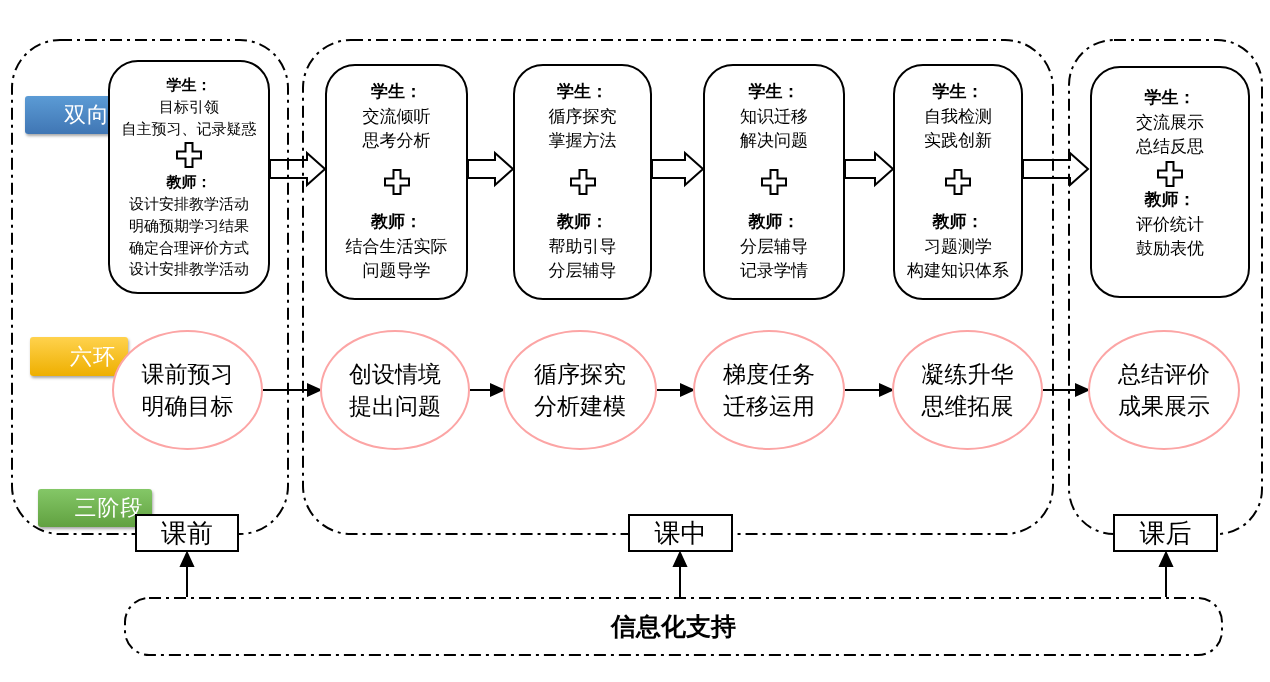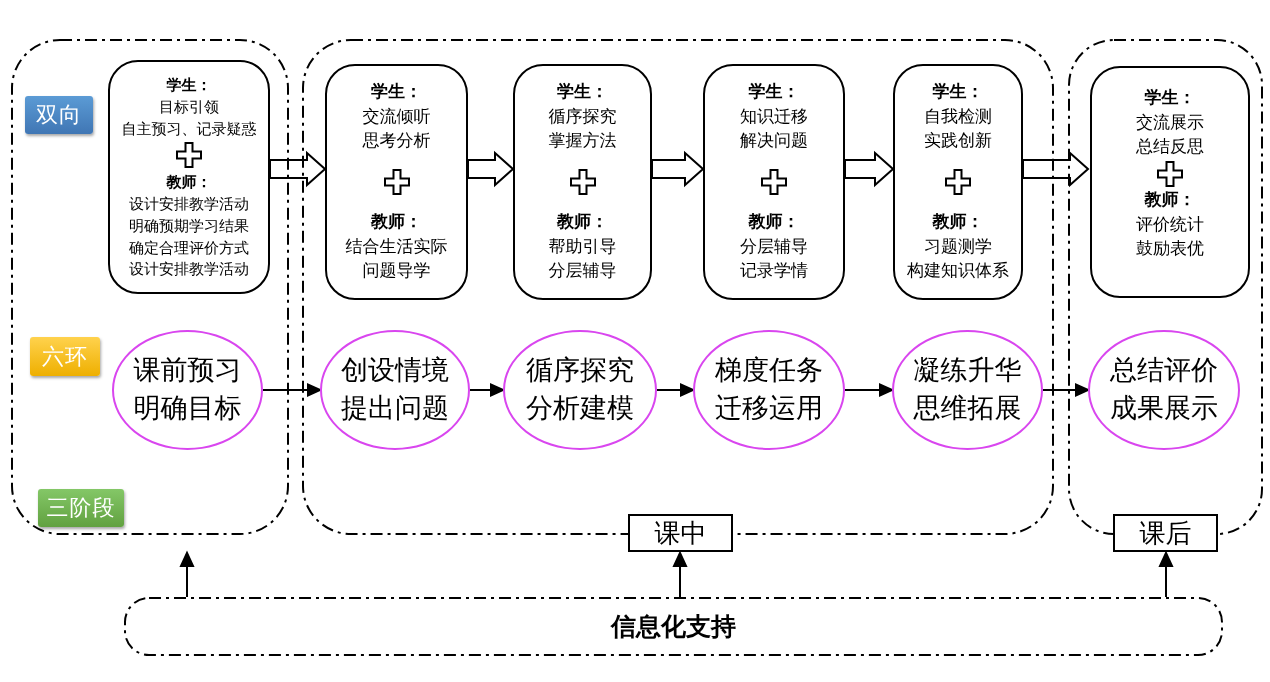--- a/index.html
+++ b/index.html
@@ -16,36 +16,36 @@
     align-items:center; text-align:center; padding:14px 2px; font-size:17px; line-height:1.45;
   }
   .abox.first { font-size:15px; padding:12px 2px; }
   .abox.last  { padding:18px 2px 34px; }
   .hdr { font-weight:bold; }
   .grp { width:100%; }
   .plus { display:block; margin:0 auto; }
 
   
   .ellipse {
-    position:absolute; background:#fff; border:2px solid #d946ef; border-radius:50%;
+    position:absolute; background:#fff; border:2px solid #fca5a5; border-radius:50%;
     box-sizing:border-box; display:flex; flex-direction:column; justify-content:center;
-    align-items:center; text-align:center; font-size:27px; line-height:1.4;
+    align-items:center; text-align:center; font-size:23px; line-height:1.4;
   }
 
   
   .stagebox {
     position:absolute; background:#fff; border:2px solid #000; box-sizing:border-box;
     display:flex; align-items:center; justify-content:center; font-size:26px;
   }
 
   
   .badge {
     position:absolute; color:#fff; font-size:22px; border-radius:3px;
     display:flex; align-items:center; justify-content:center;
-    box-shadow:1px 2px 3px rgba(0,0,0,.35); letter-spacing:1px;
+    box-shadow:1px 2px 3px rgba(0,0,0,.35); letter-spacing:1px;padding-left:28px;
   }
   .badge.blue  { background:linear-gradient(180deg,#5b9bd5 0%,#4076b4 100%); }
   .badge.gold  { background:linear-gradient(180deg,#ffd24d 0%,#eeaf00 100%); }
   .badge.green { background:linear-gradient(180deg,#84c767 0%,#61a140 100%); }
 
   .supportlabel {
     position:absolute; left:125px; top:598px; width:1097px; height:57px;
     display:flex; align-items:center; justify-content:center;
     font-size:25px; font-weight:bold;
   }
@@ -229,18 +229,19 @@
   </div>
   <div class="ellipse" style="left:892px; top:330px; width:151px; height:120px;">
     <div>凝练升华</div>
     <div>思维拓展</div>
   </div>
   <div class="ellipse" style="left:1088px; top:330px; width:152px; height:120px;">
     <div>总结评价</div>
     <div>成果展示</div>
   </div>
 
+  <div class="stagebox" style="left:135px; top:514px; width:104px; height:38px;">课前</div>
   <div class="stagebox" style="left:628px; top:514px; width:105px; height:38px;">课中</div>
   <div class="stagebox" style="left:1113px; top:514px; width:105px; height:38px;">课后</div>
 
   <div class="supportlabel">信息化支持</div>
 
 </div>
 
 </body></html>

